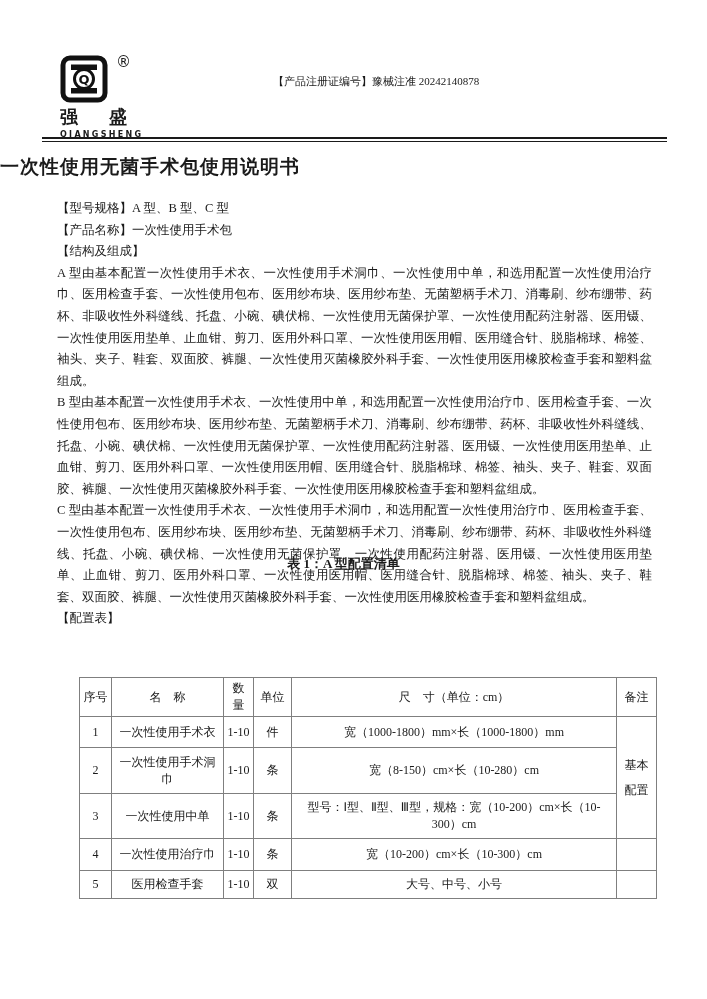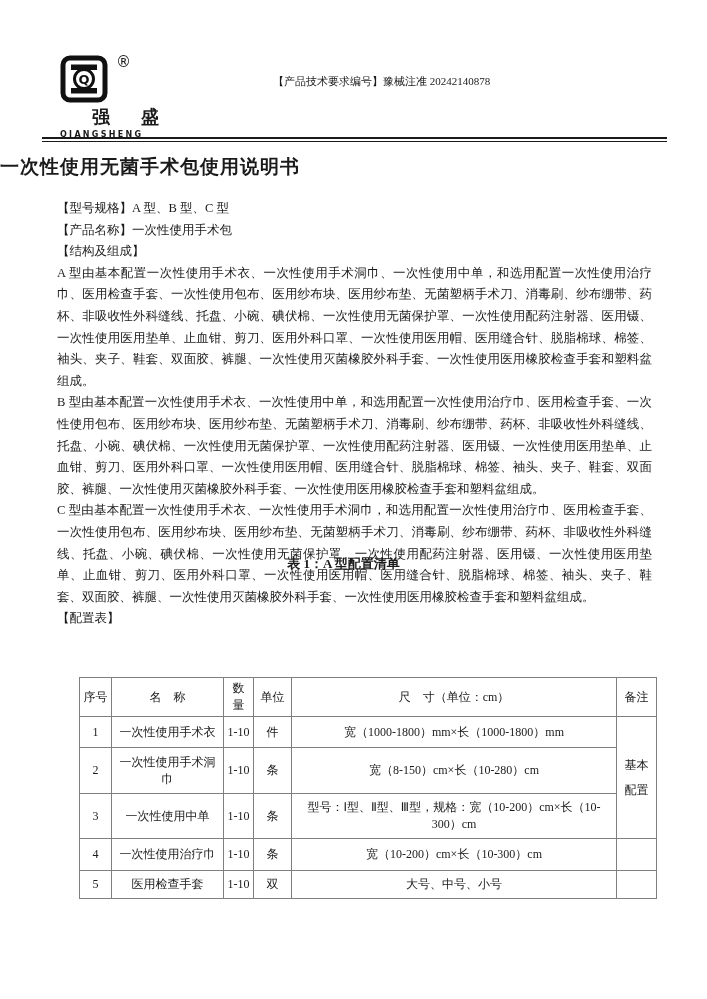--- a/index.html
+++ b/index.html
@@ -20,21 +20,20 @@
   .logo-reg {
     position:absolute; left:56px; top:-2px;
     font-size:15px; font-family:"DejaVu Sans", sans-serif;
   }
   .brand-cn {
     margin-top:2px;
     font-size:18px; font-weight:bold;
     letter-spacing:13px;
     font-family:"Liberation Sans", sans-serif;
     white-space:nowrap;
-    margin-left:32px;
   }
   .brand-en {
     margin-top:1px;
     font-size:8px; font-weight:bold;
     letter-spacing:2.3px;
     font-family:"DejaVu Sans", sans-serif;
     white-space:nowrap;
   }
 
   
@@ -112,21 +111,21 @@
         <circle cx="24" cy="24" r="9.5" fill="none" stroke="#111" stroke-width="3"></circle>
         <text x="24" y="28.5" text-anchor="middle" font-family="DejaVu Sans, sans-serif" font-size="13" font-weight="bold" fill="#111">Q</text>
       </svg>
       <span class="logo-reg">®</span>
     </div>
     <div class="brand-cn">强 盛</div>
     <div class="brand-en">QIANGSHENG</div>
   </div>
 
   <div class="header-info">
-    <div>【产品技术要求编号】豫械注准 20242140878</div>
+    <div>【产品注册证编号】豫械注准 20242140878</div>
   </div>
 
   <div class="top-rule"></div>
 
   <div class="doc-title">一次性使用无菌手术包使用说明书</div>
 
   <div class="body-text">
     <p>【型号规格】A 型、B 型、C 型</p>
     <p>【产品名称】一次性使用手术包</p>
     <p>【结构及组成】</p>

